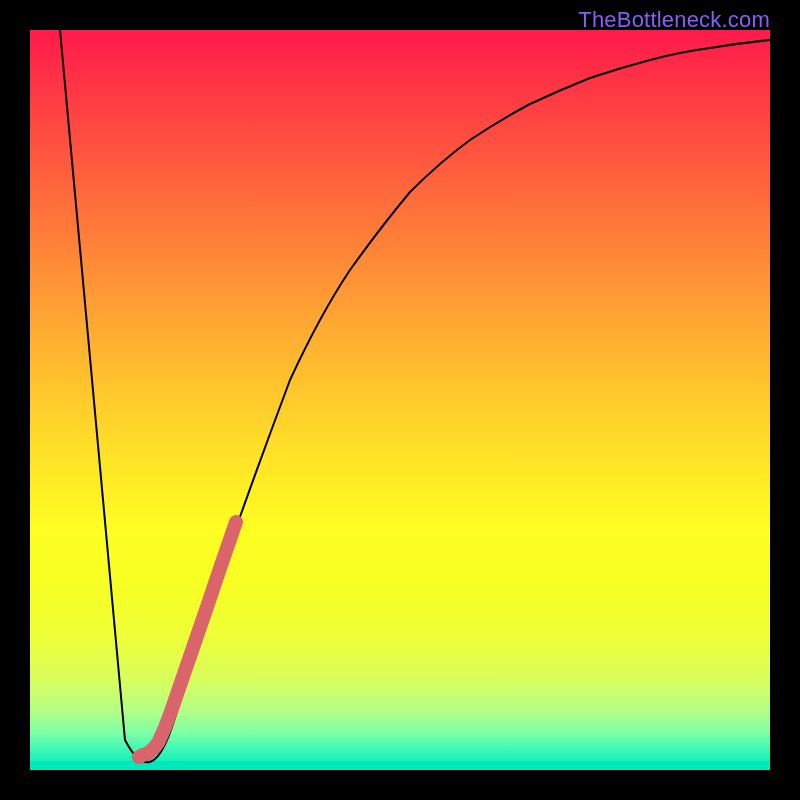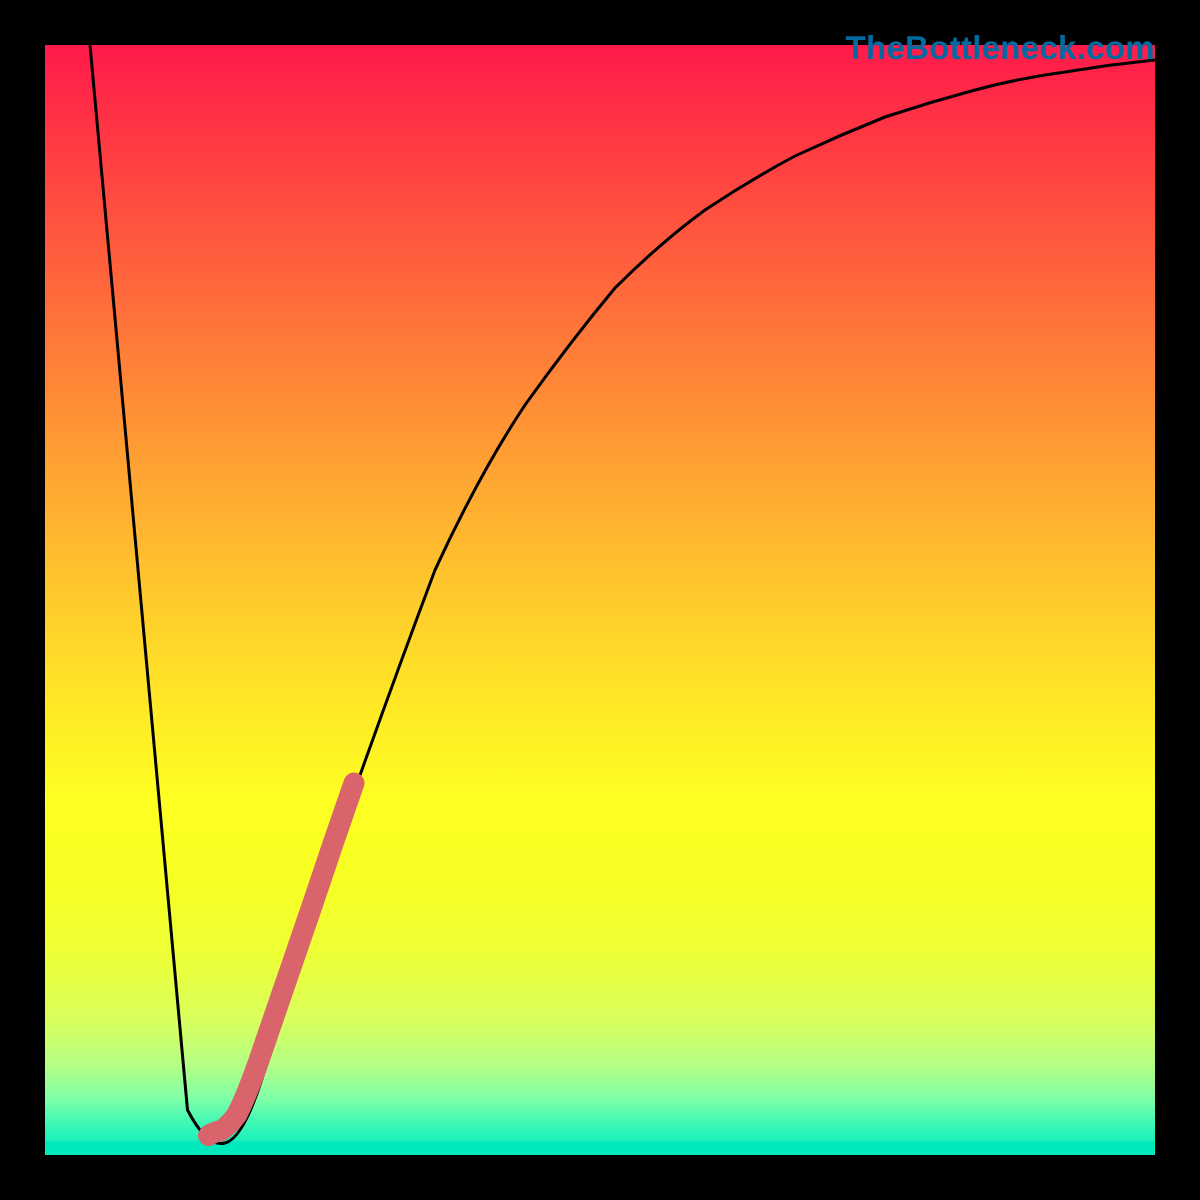--- a/index.html
+++ b/index.html
@@ -55,25 +55,25 @@
     background: #00e9bd;
   }
   svg.curves {
     position: absolute;
     inset: 0;
     width: 100%;
     height: 100%;
   }
   .watermark {
     position: absolute;
-    top: 19px;
+    top: 7px;
     right: 30px;
-    color: #0369a1;
+    color: #8b5cf6;
     font-size: 22px;
-    font-weight: 700;
+    font-weight: 400;
     letter-spacing: 0.2px;
     user-select: none;
   }
 </style>
 </head>
 <body>
 
 <div class="frame">
 
   <div class="plot-area">

